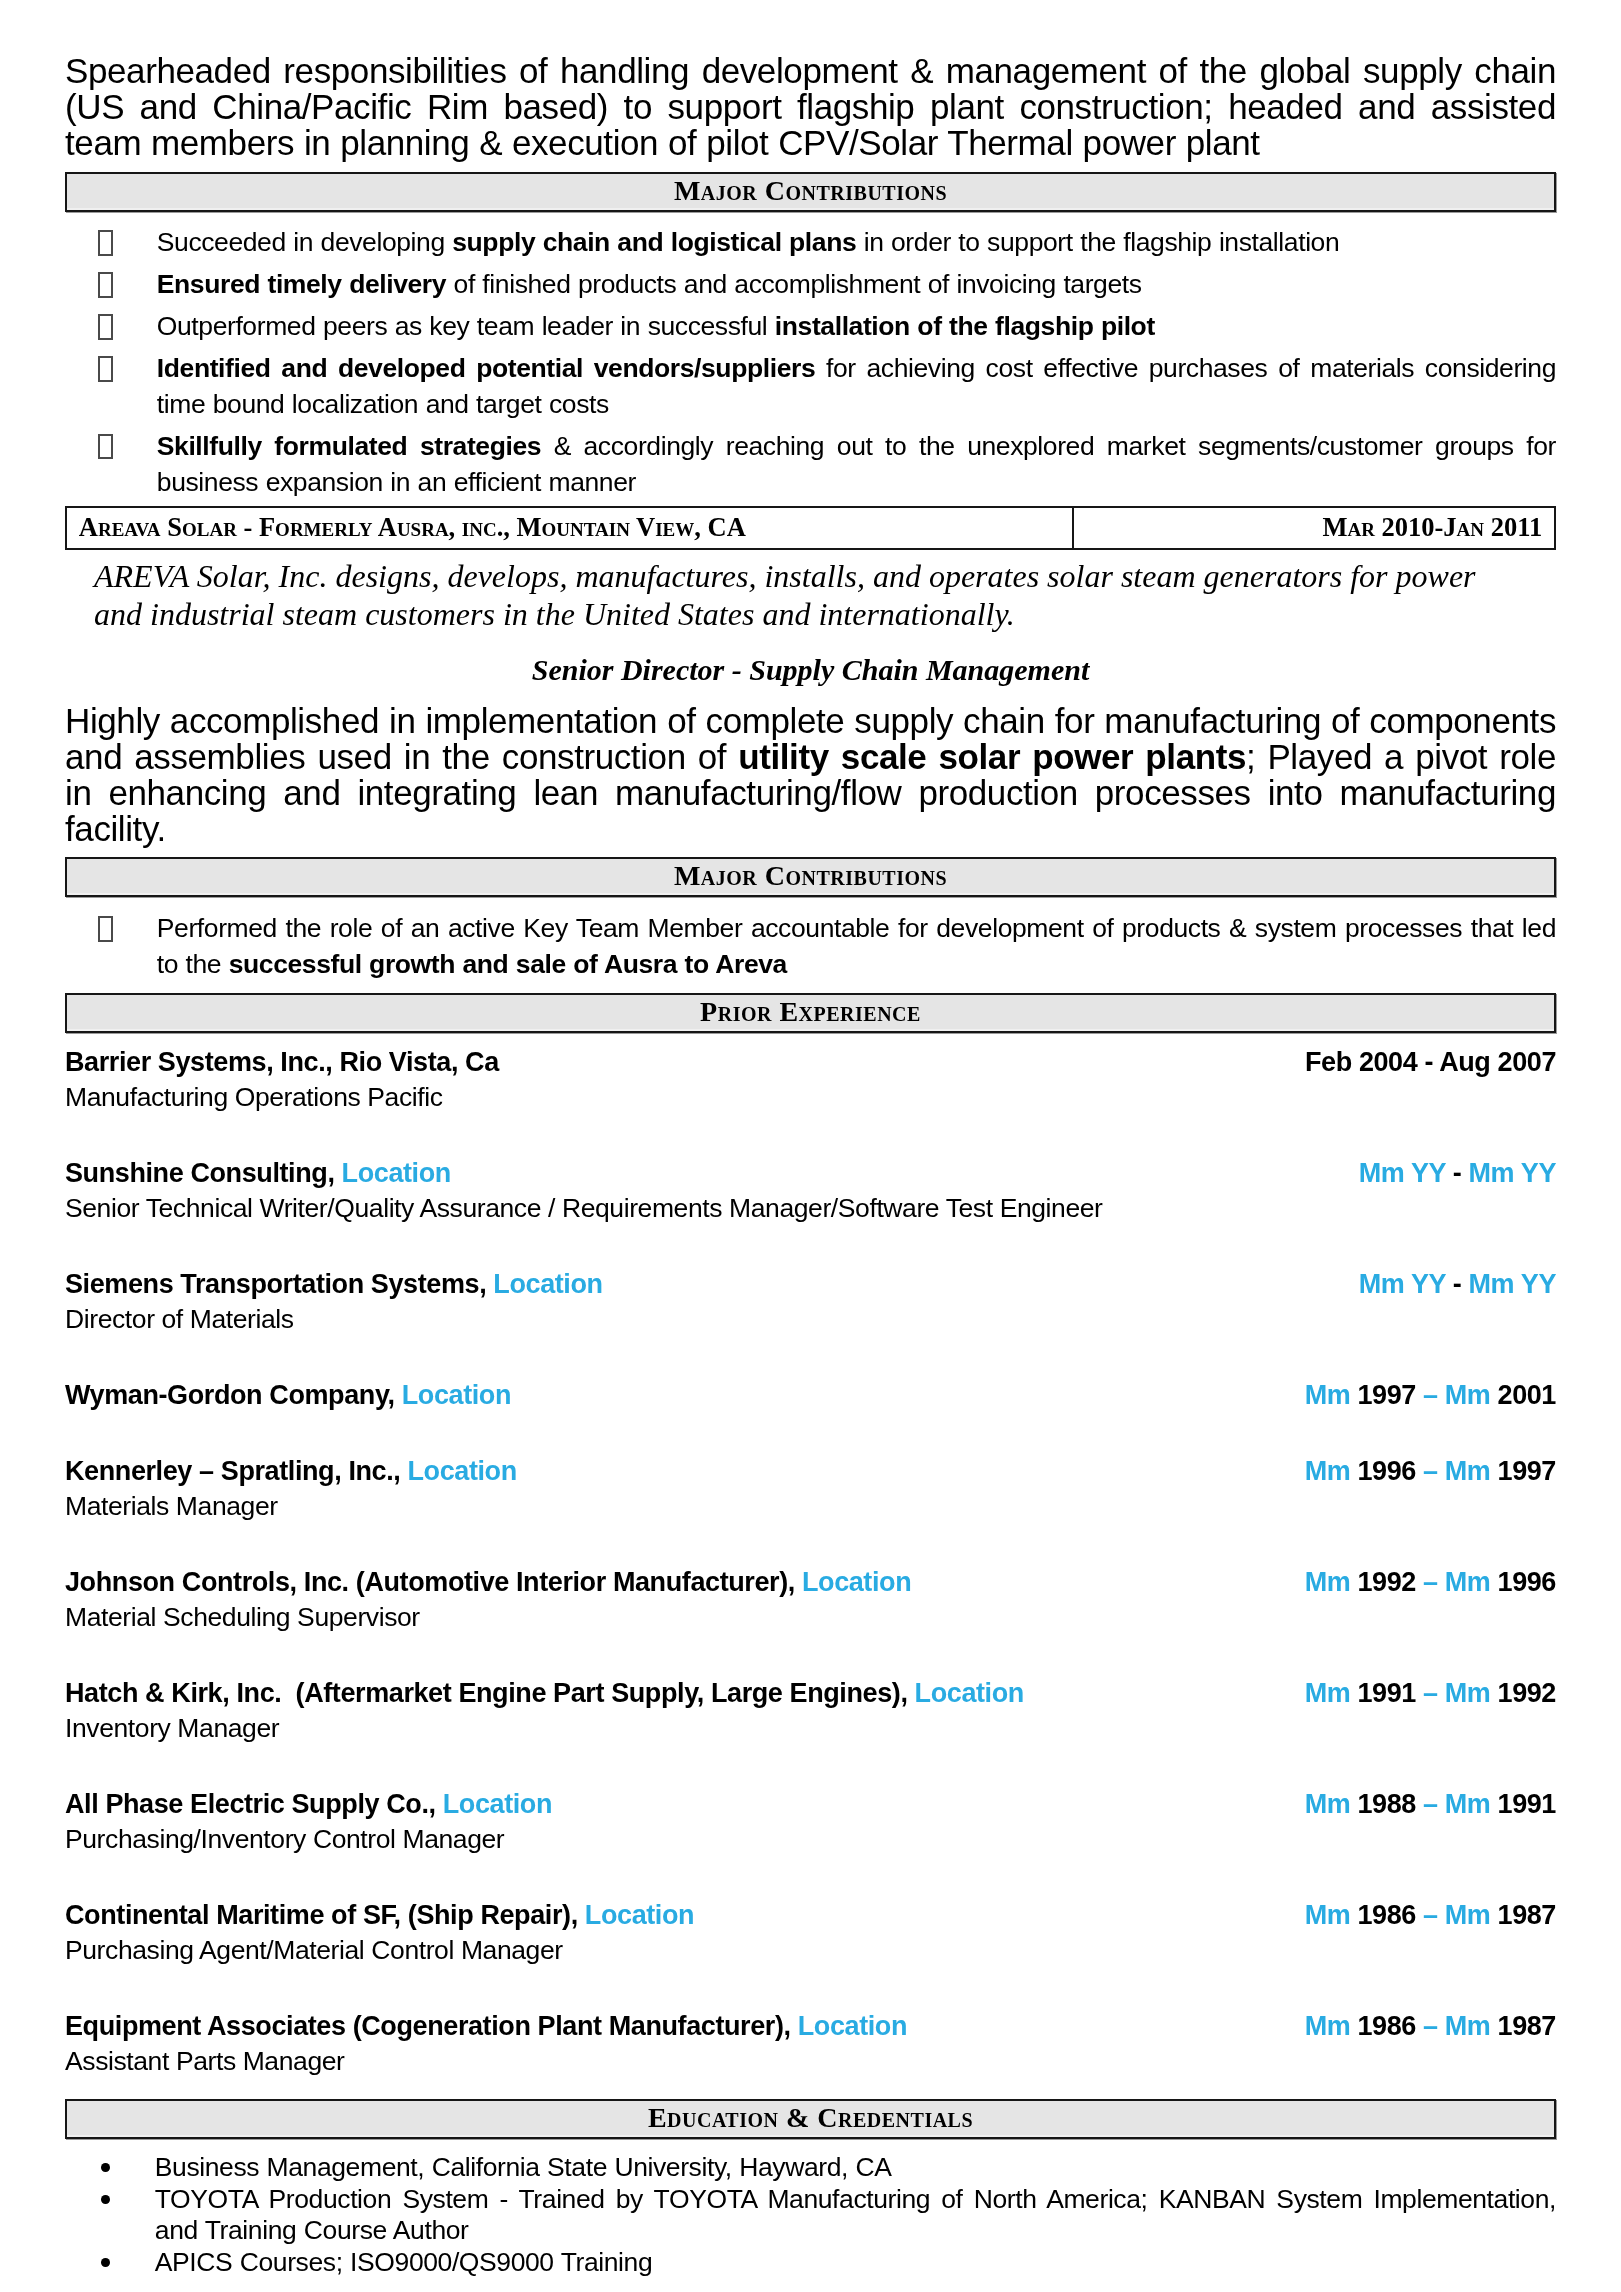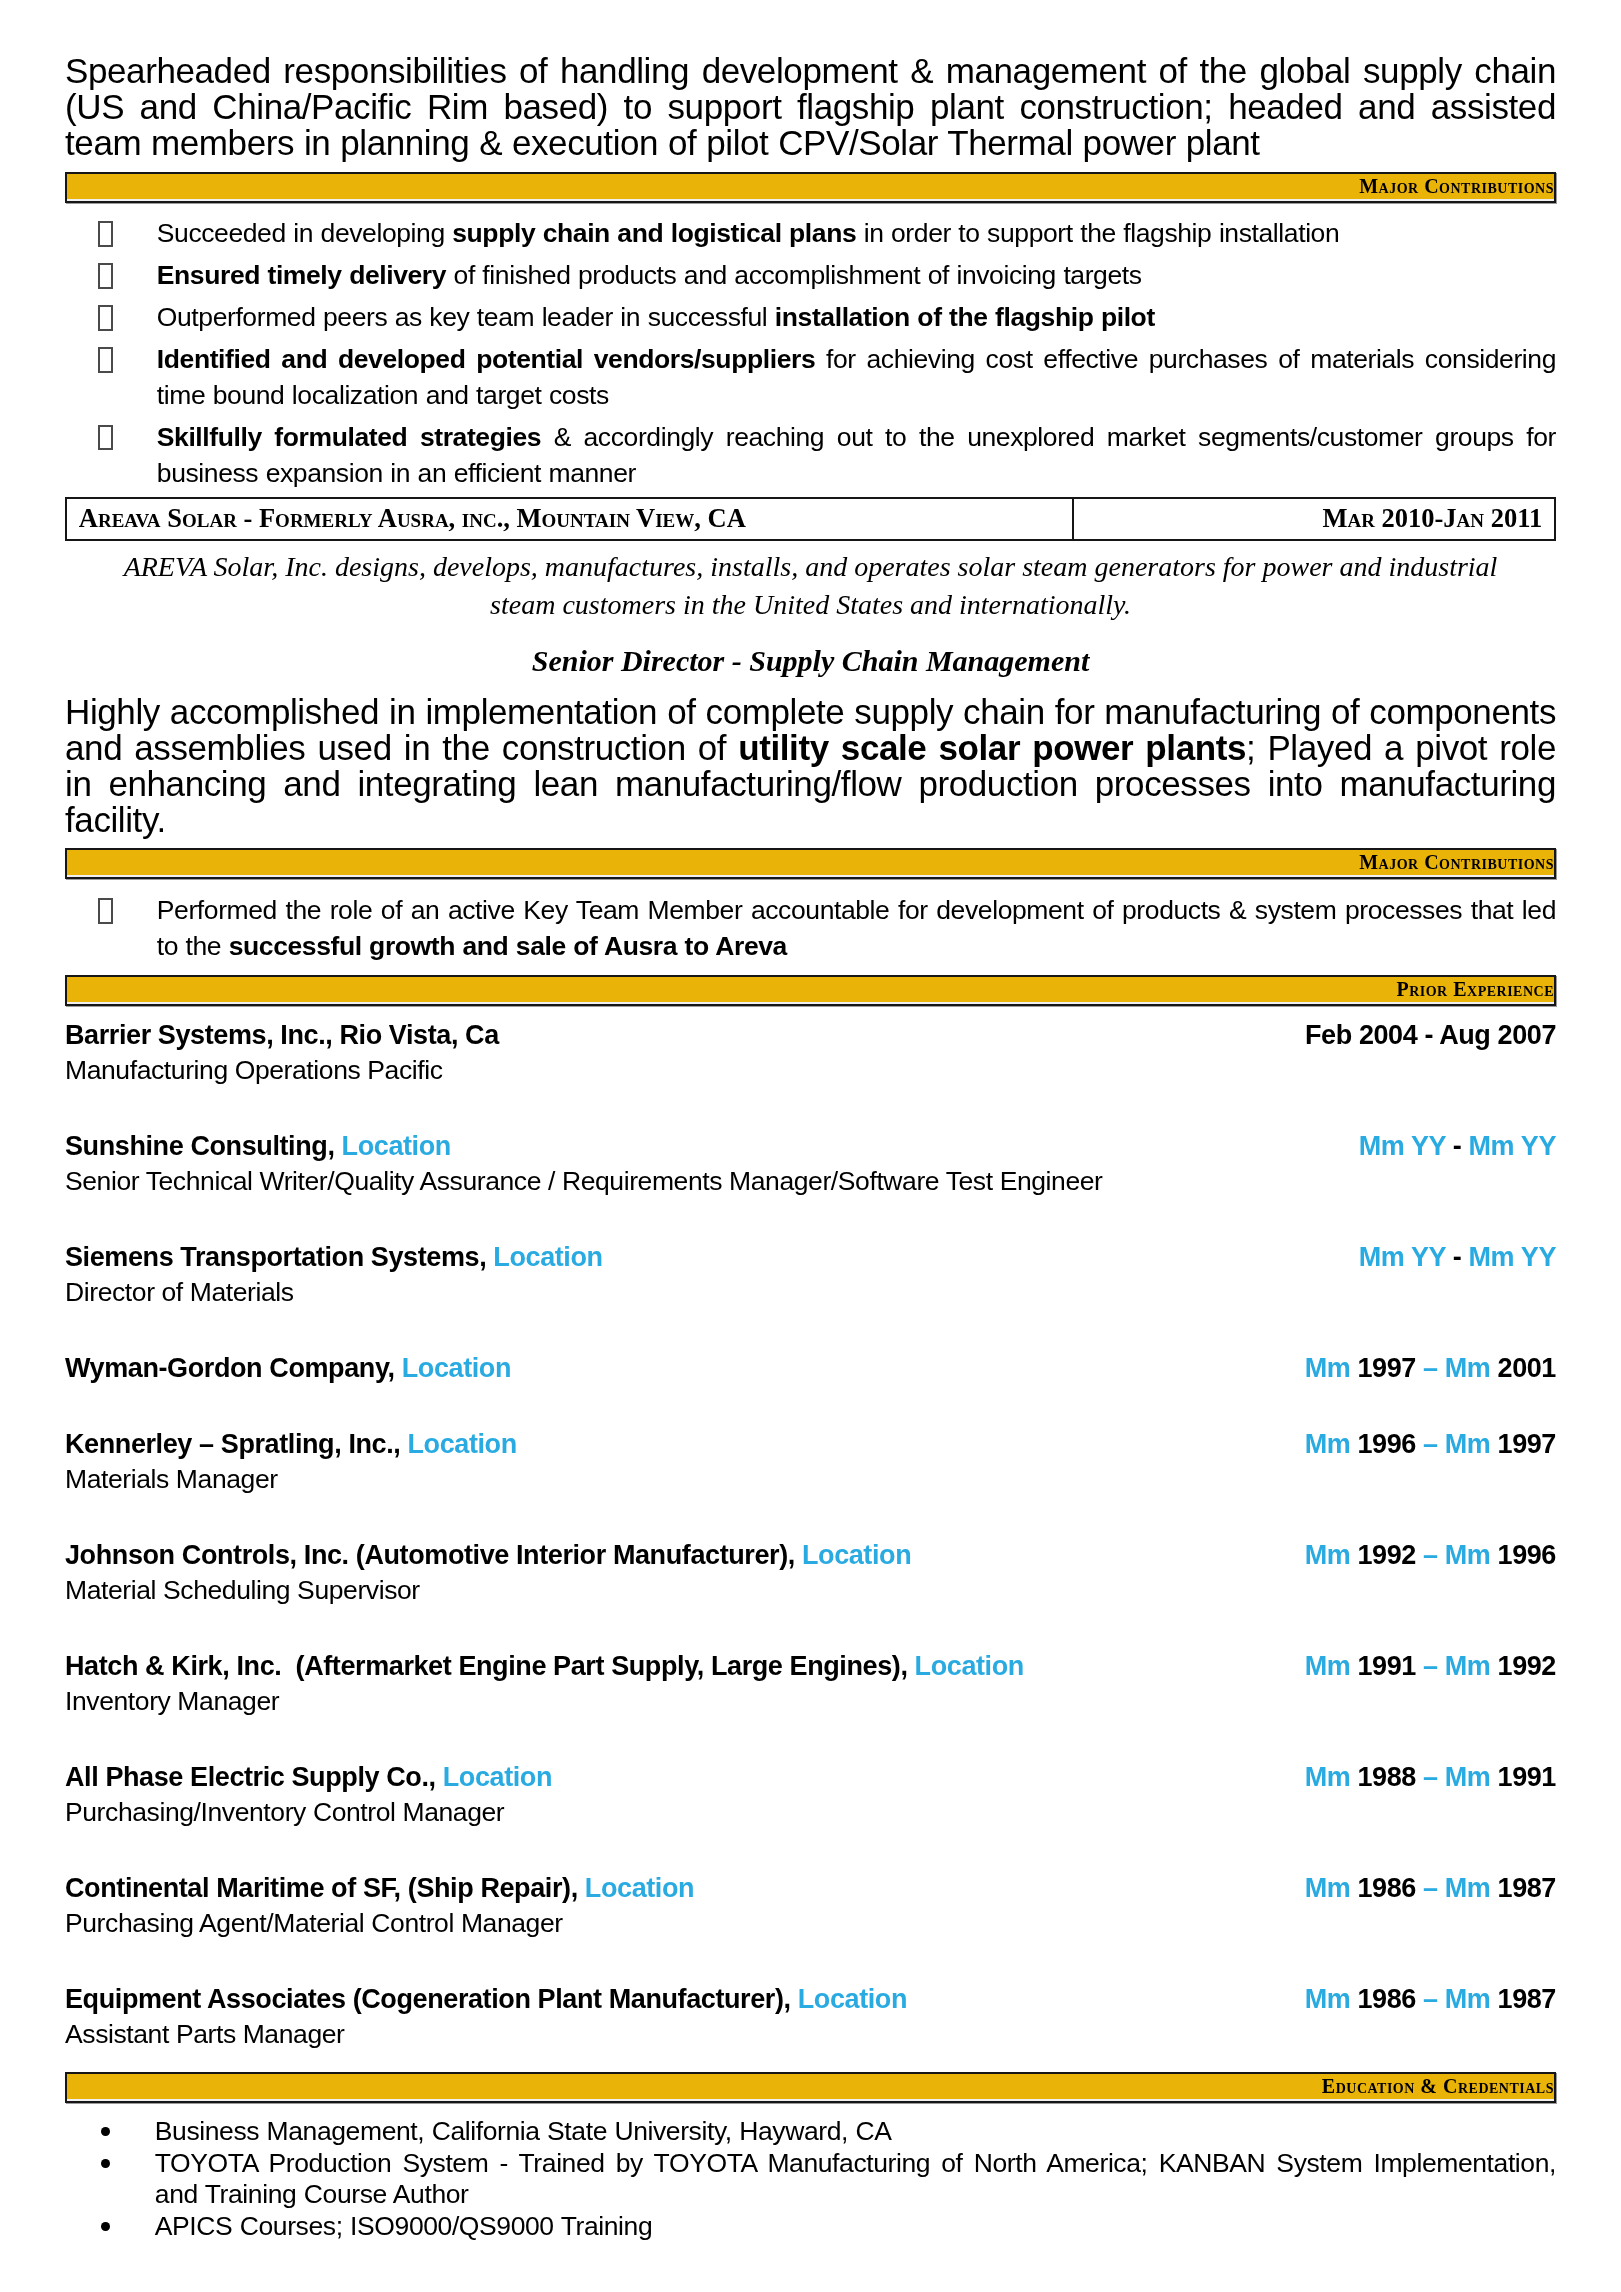--- a/index.html
+++ b/index.html
@@ -15,27 +15,27 @@
     font-size:35px;line-height:36px;margin:0;
     letter-spacing:-0.4px;word-spacing:0.5px;
   }
   .justify{text-align:justify;}
   .b{font-weight:bold;}
   .accent{color:var(--accent,#29ABE2);}
 
   
   .bar{
     margin:10.8px 0 12.7px 0;
-    background:#eab308;
+    background:#e5e5e5;
     border:2px solid #161616;
     border-bottom-width:2.9px;
     box-shadow:inset 0 -2px 0 #f0f0f0, 1px 1px 0 #9a9a9a;
-    text-align:right;
-    font-family:"Liberation Serif","DejaVu Serif",serif;
-    font-variant:small-caps;font-weight:bold;font-size:20px;
+    text-align:center;
+    font-family:"Liberation Serif","DejaVu Serif",serif;
+    font-variant:small-caps;font-weight:bold;font-size:28px;
     padding:1px 0 2.9px 0;letter-spacing:0.5px;
   }
 
   
   .contrib-list{list-style:none;margin:2px 0 5.9px 0;padding:0;}
   .contrib-list li{display:flex;margin:0 0 5.9px 0;}
   .box-marker{
     flex:0 0 auto;width:10.8px;height:21.6px;
     border:2px solid #4a4a4a;
     margin:5.9px 44px 0 33px;
@@ -45,23 +45,23 @@
   
   .employer-row{
     display:flex;border:2px solid #161616;margin:5.9px 0 7.8px 0;
     font-family:"Liberation Serif","DejaVu Serif",serif;
     font-variant:small-caps;font-weight:bold;font-size:26.5px;gap:44px;
   }
   .emp-left{width:993px;border-right:2px solid #161616;padding:3.9px 0 4.9px 11.8px;}
   .emp-right{flex:1;text-align:right;padding:3.9px 11.8px 4.9px 0;white-space:nowrap;}
 
   .emp-desc{
-    text-align:center;margin:7.8px 29px 0 29px;
-    font-family:"Liberation Serif","DejaVu Serif",serif;
-    font-style:italic;font-size:28px;line-height:38px;
+    margin:7.8px 29px 0 29px;
+    font-family:"Liberation Serif","DejaVu Serif",serif;
+    font-style:italic;font-size:32px;line-height:38px;
   }
   .job-title{
     text-align:center;margin:19.6px 0 15.7px 0;
     font-family:"Liberation Serif","DejaVu Serif",serif;
     font-style:italic;font-weight:bold;font-size:30px;
   }
 
   
   .exp-list{margin:5.9px 0 9.8px 0;}
   .exp-entry{margin:0 0 41px 0;}

